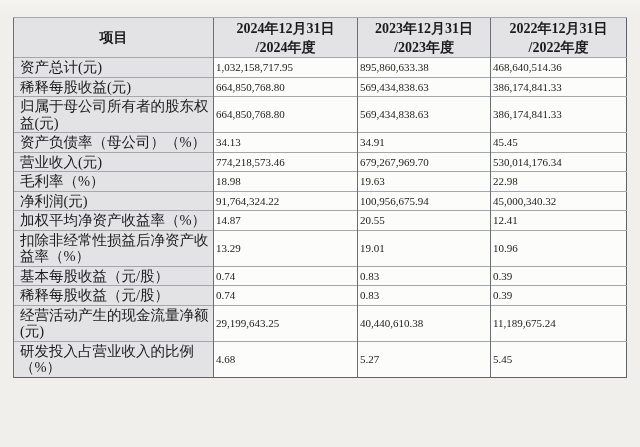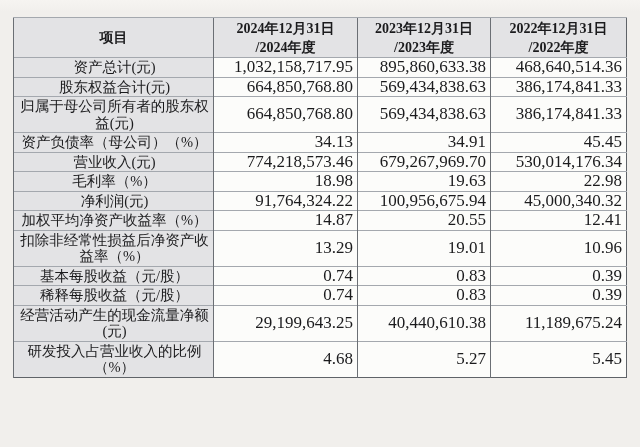--- a/index.html
+++ b/index.html
@@ -42,29 +42,28 @@
     font-size: 14px;
     line-height: 19px;
     text-align: center;
     height: 39px;
     padding: 0 2px;
   }
   td.col-item {
     background: var(--head-bg, #e3e3e5);
     font-size: 14.5px;
     line-height: 16.5px;
-    text-align: center;
+    text-align: left;
     padding: 1px 4px 1px 6px;
     word-break: break-all;
   }
   td.num {
     background: var(--cell-bg, #fcfcfa);
-    font-size: 17px;
+    font-size: 11px;
     line-height: 16.5px;
-    text-align: right;
     padding: 1px 4px 1px 2px;
     font-variant-numeric: lining-nums;
     white-space: nowrap;
   }
 </style>
 </head>
 <body style="background: rgb(241, 239, 236);">
 
 <div class="page">
   <table class="fin-table">
@@ -95,21 +94,21 @@
     </thead>
     <tbody>
   <tr>
     <td class="col-item">资产总计(元)</td>
     <td class="num">1,032,158,717.95</td>
     <td class="num">895,860,633.38</td>
     <td class="num">468,640,514.36</td>
   </tr>
 
   <tr>
-    <td class="col-item">股东权益合计(元)</td>
+    <td class="col-item">稀释每股收益(元)</td>
     <td class="num">664,850,768.80</td>
     <td class="num">569,434,838.63</td>
     <td class="num">386,174,841.33</td>
   </tr>
 
   <tr>
     <td class="col-item">归属于母公司所有者的股东权益(元)</td>
     <td class="num">664,850,768.80</td>
     <td class="num">569,434,838.63</td>
     <td class="num">386,174,841.33</td>

